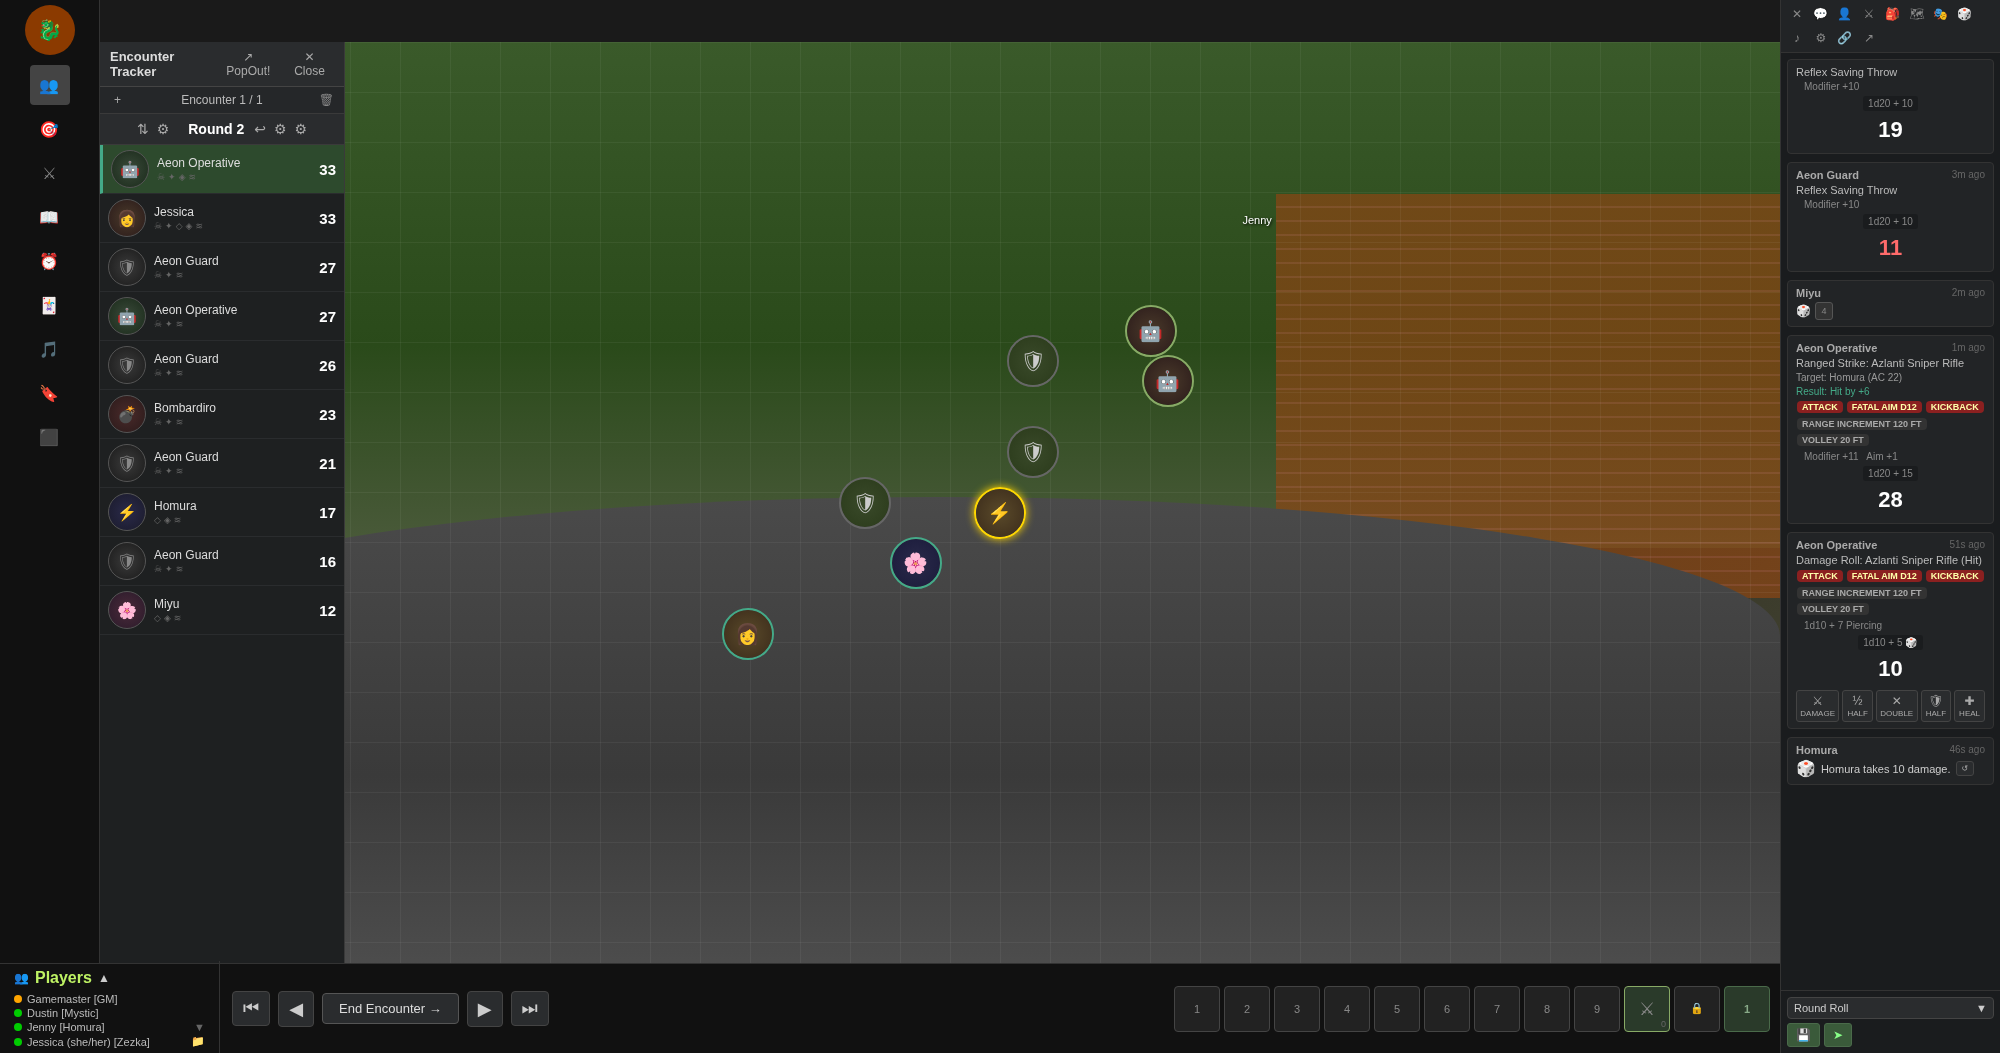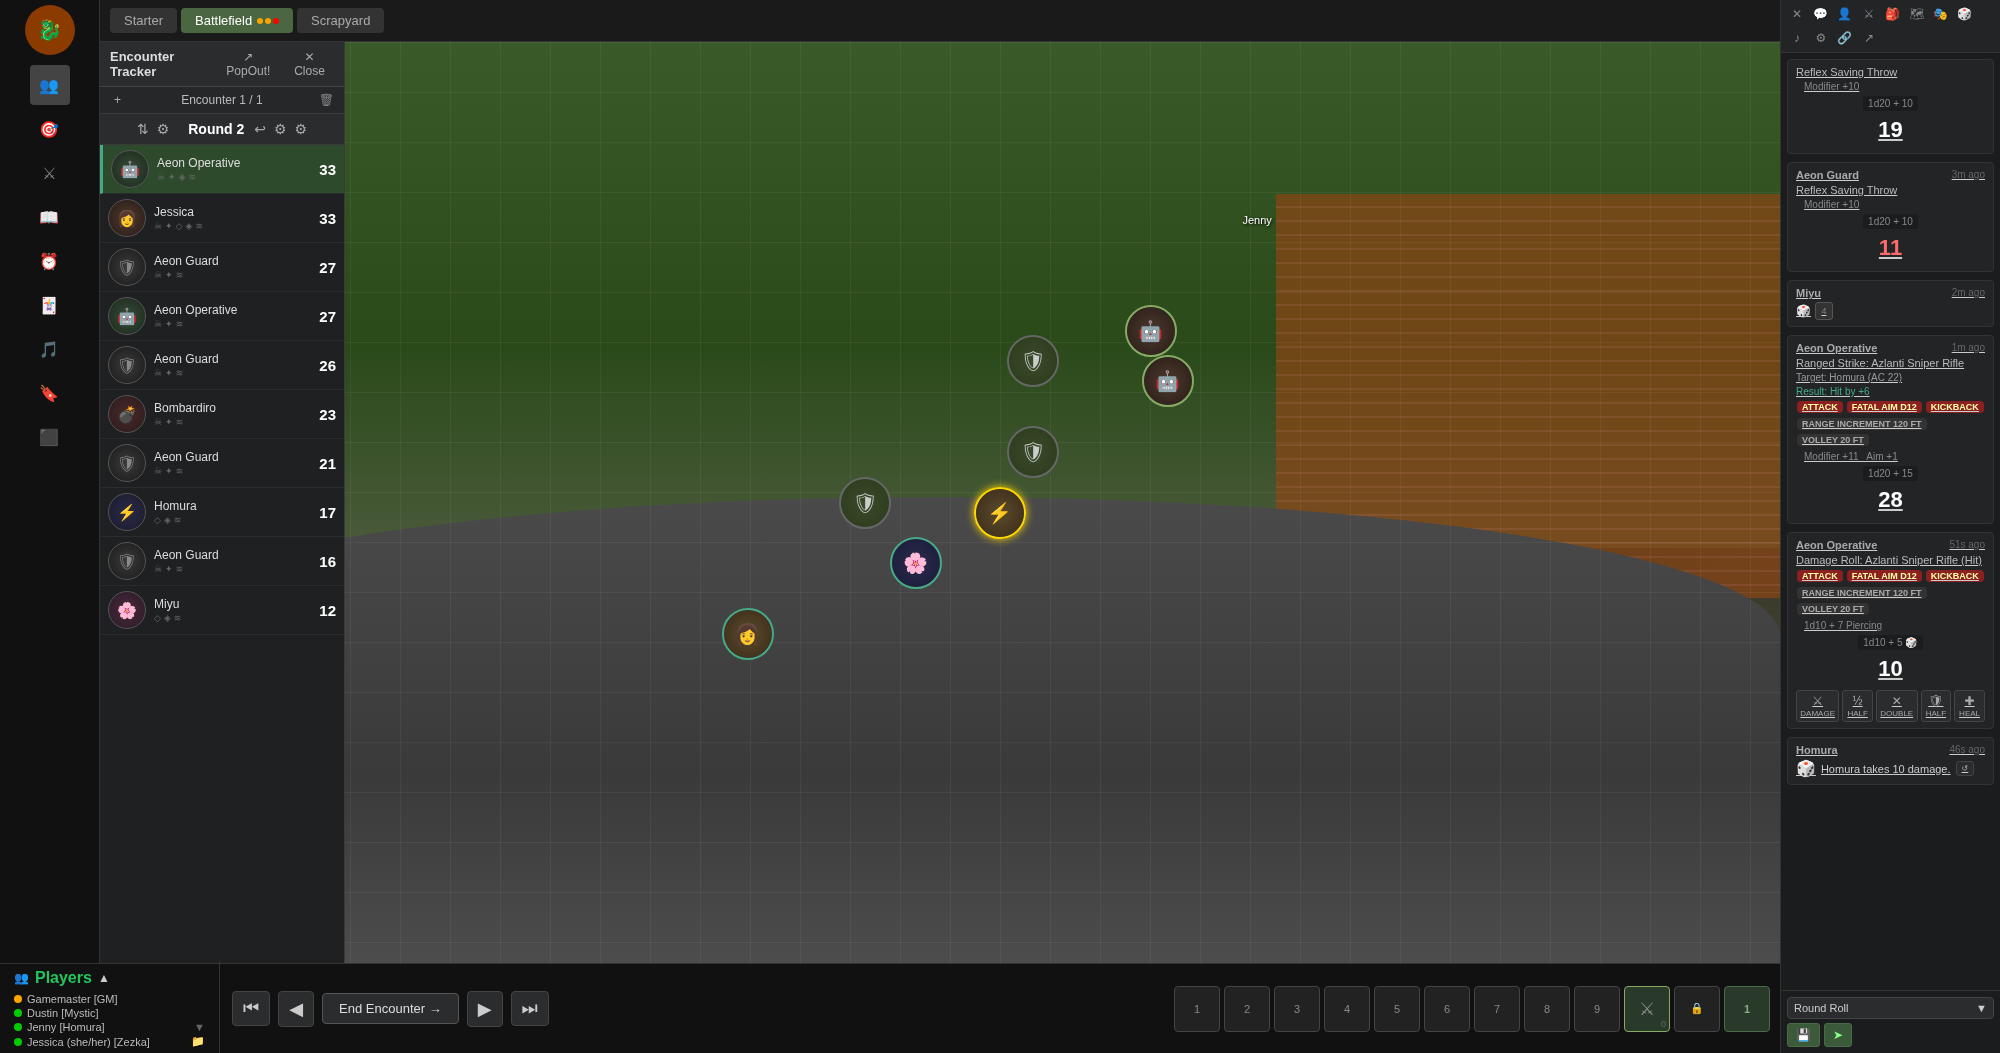--- a/index.html
+++ b/index.html
@@ -360,21 +360,21 @@
       display: flex;
       align-items: center;
       gap: 6px;
       margin-bottom: 6px;
       cursor: pointer;
     }
 
     .players-label {
       font-size: 16px;
       font-weight: bold;
-      color: #22c55e;
+      color: #bef264;
     }
 
     .player-list { display: flex; flex-direction: column; gap: 2px; }
 
     .player-item {
       display: flex;
       align-items: center;
       gap: 5px;
       font-size: 11px;
       color: #bbb;
@@ -494,21 +494,20 @@
       gap: 8px;
       scrollbar-width: thin;
       scrollbar-color: #444 #222;
     }
 
     .chat-message {
       background: #222426;
       border-radius: 4px;
       padding: 6px 8px;
       border: 1px solid #333;
-      text-decoration: underline;
     }
 
     .msg-header {
       display: flex;
       justify-content: space-between;
       margin-bottom: 3px;
     }
 
     .msg-sender { font-size: 11px; font-weight: bold; color: #aaa; }
     .msg-time { font-size: 10px; color: #666; }
@@ -693,32 +692,20 @@
     <div class="sidebar-icon">🎯</div>
     <div class="sidebar-icon">⚔</div>
     <div class="sidebar-icon">📖</div>
     <div class="sidebar-icon">⏰</div>
     <div class="sidebar-icon">🃏</div>
     <div class="sidebar-icon">🎵</div>
     <div class="sidebar-icon">🔖</div>
     <div class="sidebar-icon">⬛</div>
   </div>
 
-  <div class="tab-bar">
-    <button class="tab-btn inactive">Starter</button>
-    <button class="tab-btn battlefield">
-      <span>Battlefield</span>
-      <span class="tab-indicator">
-        <span class="dot" style="background:#ffa500"></span>
-        <span class="dot" style="background:#ffa500"></span>
-        <span class="dot" style="background:#f00"></span>
-      </span>
-    </button>
-    <button class="tab-btn inactive">Scrapyard</button>
-  </div>
 
   <div class="map-area">
     <div class="map-bg">
       <div class="map-grass"></div>
       <div class="map-brick"></div>
       <div class="map-road"></div>
       <div class="grid-overlay"></div>
 
       <div class="map-label" style="left:68%;top:17%">Jenny</div>
 

